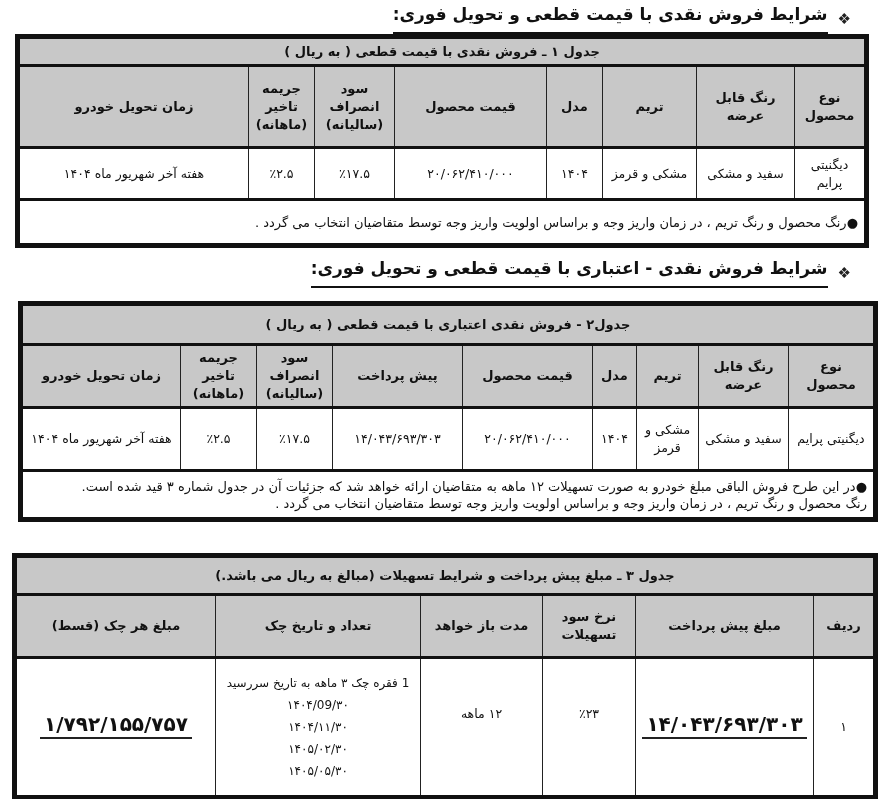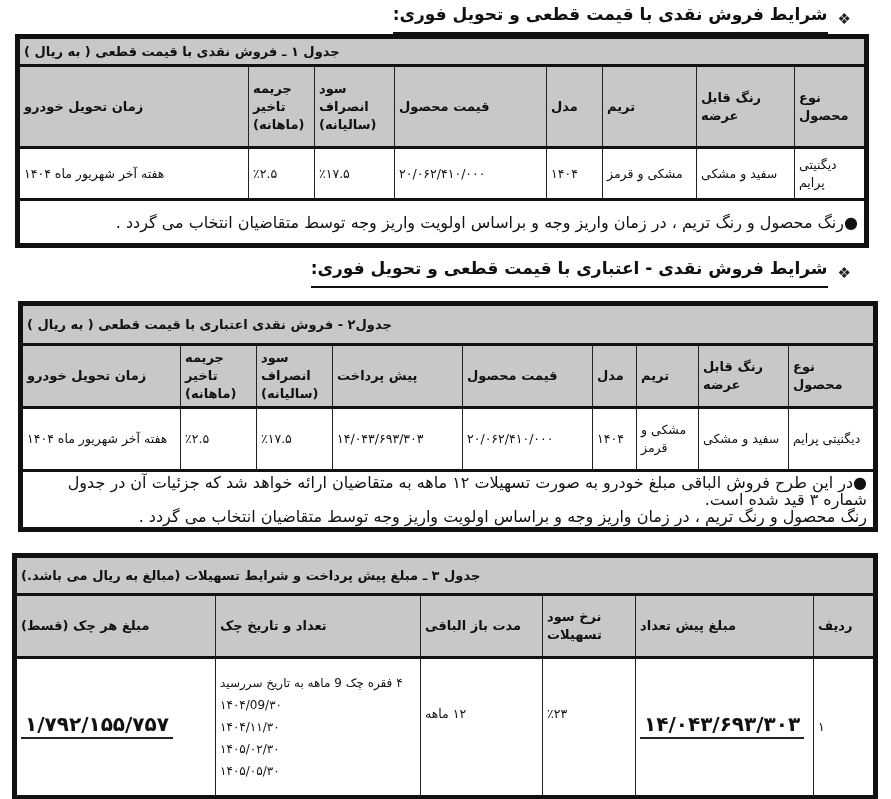--- a/index.html
+++ b/index.html
@@ -4,28 +4,28 @@
 <style>
   html, body { margin:0; padding:0; background:#ffffff; }
   body { width:891px; height:799px; position:relative; overflow:hidden;
          font-family:"DejaVu Sans", sans-serif; color:#111; direction:rtl; }
   .heading { position:absolute; right:40px; font-weight:bold; font-size:17px;
              display:flex; align-items:center; gap:8px; white-space:nowrap; }
   .heading .txt { border-bottom:2px solid #111; padding-bottom:7px; line-height:22px; }
   .heading .star { font-size:15px; color:#222; margin-left:2px; }
   table.doc { position:absolute; border-collapse:collapse; border:4px double #111;
               border-width:5px; border-style:solid; table-layout:fixed; }
-  table.doc td { border:1px solid #222; text-align:left; vertical-align:middle;
+  table.doc td { border:1px solid #222; text-align:center; vertical-align:middle;
                  font-size:12.5px; padding:2px 4px; line-height:18px; }
   table.doc .title td { background:#c8c8c8; font-weight:bold; font-size:13px;
                         border-bottom:3px solid #111; }
   table.doc .head td { background:#c8c8c8; font-weight:bold; font-size:13px;
                        border-bottom:3px solid #111; }
   table.doc .data td { background:#fff; font-size:12.5px; }
-  table.doc .note td { background:#fff; text-align:right; font-size:16px;
+  table.doc .note td { background:#fff; text-align:right; font-size:13px;
                        line-height:17px; padding:2px 6px; border-top:3px solid #111; }
   .big { font-size:20px; font-weight:bold; border-bottom:2px solid #222;
          display:inline-block; padding:0 4px 4px; letter-spacing:1px; }
   .chk div { line-height:22px; font-size:12px; }
 </style>
 </head>
 <body>
 
 <div class="heading" style="top:3px; right:40px;">
   <span class="star">❖</span>
@@ -133,33 +133,33 @@
       <col style="width:122px">
     <col style="width:205px">
       <col>
   </colgroup>
   <tbody>
       <tr class="title" style="height:39px">
         <td colspan="6">جدول ۳ ـ مبلغ پیش پرداخت و شرایط تسهیلات (مبالغ به ریال می باشد.)</td>
       </tr>
   <tr class="head" style="height:63px">
     <td>ردیف</td>
-    <td>مبلغ پیش تعداد</td>
+    <td>مبلغ پیش پرداخت</td>
     <td>نرخ سود تسهیلات</td>
-    <td>مدت باز الباقی</td>
+    <td>مدت باز خواهد</td>
     <td>تعداد و تاریخ چک</td>
     <td>مبلغ هر چک (قسط)</td>
   </tr>
   <tr class="data" style="height:140px">
     <td>۱</td>
     <td><span class="big">۱۴/۰۴۳/۶۹۳/۳۰۳</span></td>
     <td style="vertical-align:top; padding-top:46px;">٪۲۳</td>
     <td style="vertical-align:top; padding-top:46px;">۱۲ ماهه</td>
     <td class="chk">
-      <div>۴ فقره چک 9 ماهه به تاریخ سررسید</div>
+      <div>1 فقره چک ۳ ماهه به تاریخ سررسید</div>
       <div>۱۴۰۴/09/۳۰</div>
       <div>۱۴۰۴/۱۱/۳۰</div>
       <div>۱۴۰۵/۰۲/۳۰</div>
       <div>۱۴۰۵/۰۵/۳۰</div>
     </td>
     <td><span class="big">۱/۷۹۲/۱۵۵/۷۵۷</span></td>
   </tr>
 </tbody>
   </table>
 

